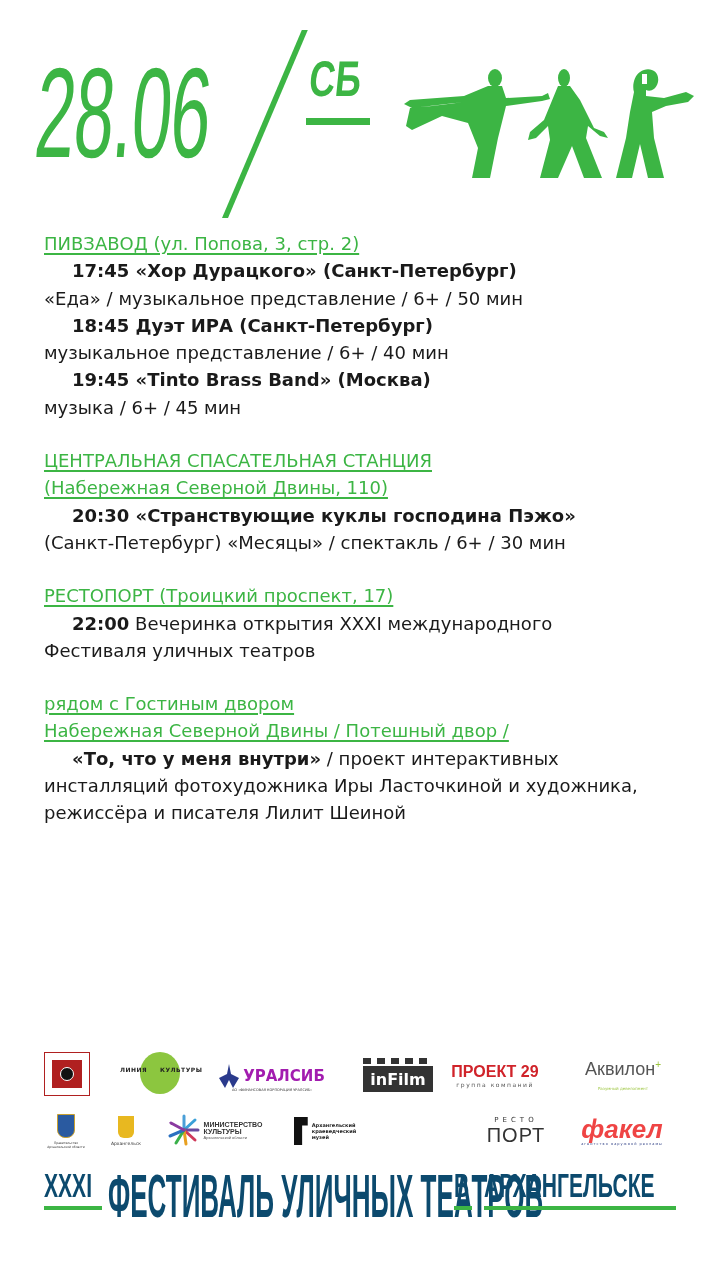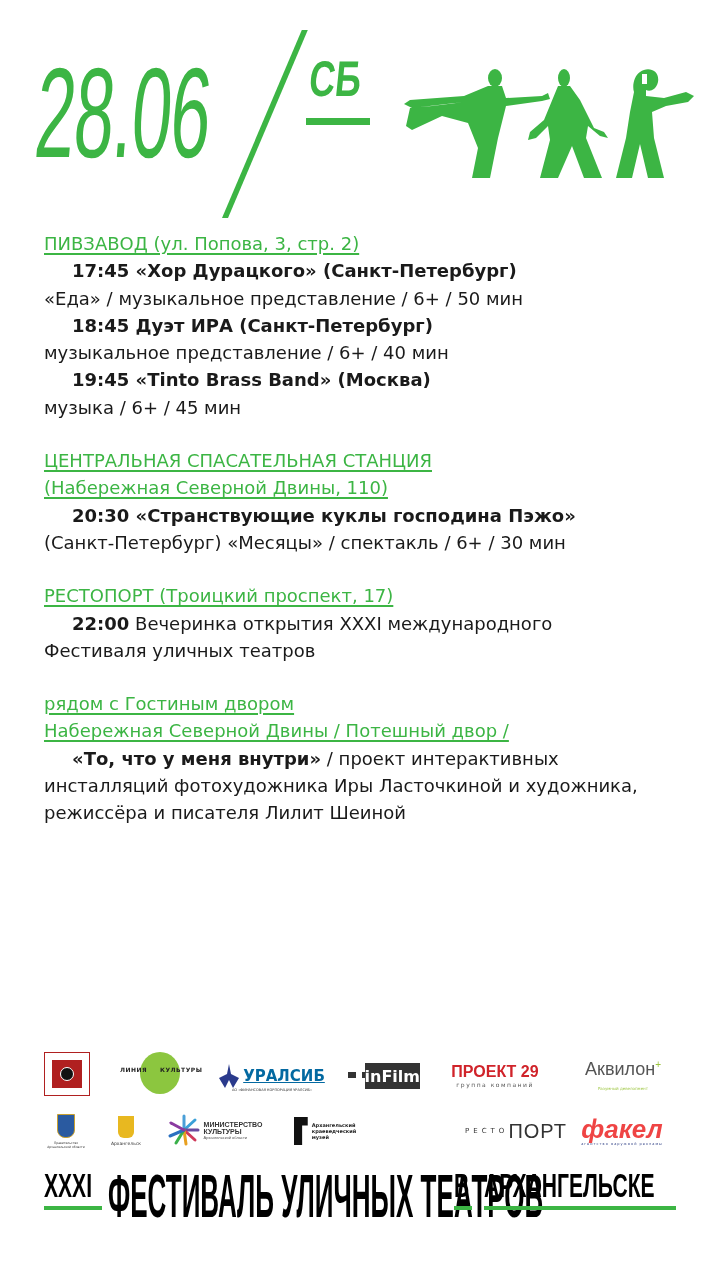--- a/index.html
+++ b/index.html
@@ -22,21 +22,21 @@
   .section { margin-bottom:26px; }
   .venue { color:#3cb544; text-decoration:underline; text-decoration-thickness:1.5px; text-underline-offset:3px; }
   .b { font-weight:bold;margin-left:28px; }
   .line { white-space:nowrap; }
 
   
   .logos { position:absolute; left:0; top:1048px; width:720px; height:110px; }
   .logo { position:absolute; display:flex; align-items:center; justify-content:center; }
 
   
-  .footer { position:absolute; left:44px; top:1166px; width:640px; height:70px; color:#000000; }
+  .footer { position:absolute; left:44px; top:1166px; width:640px; height:70px; color:#0c4a6e; }
   .f-xxxi { position:absolute; left:0; top:2px; font-family:"Liberation Sans", sans-serif; font-weight:bold;
             font-size:34px; line-height:34px; transform:scaleX(0.62); transform-origin:left top; }
   .f-xxxi-line { position:absolute; left:0; top:40px; width:58px; height:4px; background:#3cb544; }
   .f-main { position:absolute; left:64px; top:-2px; font-family:"Liberation Sans", sans-serif; font-weight:bold;
             font-size:62px; line-height:64px; transform:scaleX(0.42); transform-origin:left top; white-space:nowrap; }
   .f-v { position:absolute; left:410px; top:2px; font-family:"Liberation Sans", sans-serif; font-weight:bold;
          font-size:34px; line-height:34px; transform:scaleX(0.62); transform-origin:left top; }
   .f-v-line { position:absolute; left:410px; top:40px; width:18px; height:4px; background:#3cb544; }
   .f-city { position:absolute; left:440px; top:2px; font-family:"Liberation Sans", sans-serif; font-weight:bold;
             font-size:34px; line-height:34px; transform:scaleX(0.62); transform-origin:left top; white-space:nowrap; }
@@ -108,25 +108,25 @@
   <div class="logo" style="left:118px;top:2px;width:80px;height:46px;">
     <div style="position:absolute;left:22px;top:2px;width:40px;height:42px;border-radius:50%;background:#8cc63f;"></div>
     <div style="position:absolute;left:2px;top:16px;font-size:6px;font-weight:bold;color:#222;letter-spacing:0.5px;"><span>ЛИНИЯ</span></div>
     <div style="position:absolute;left:42px;top:16px;font-size:6px;font-weight:bold;color:#222;letter-spacing:0.5px;"><span>КУЛЬТУРЫ</span></div>
   </div>
   <div class="logo" style="left:222px;top:8px;width:100px;height:44px;flex-direction:column;">
     <div style="display:flex;align-items:center;gap:4px;">
       <svg width="20" height="24" viewBox="0 0 20 24">
           <path d="M10 0 L12 10 L20 14 L14 24 L10 16 L6 24 L0 14 L8 10 Z" fill="#2a3a8c"></path>
         </svg>
-      <span style="font-weight:bold;font-size:15px;color:#0369a1;text-decoration:underline;">УРАЛСИБ</span>
+      <span style="font-weight:bold;font-size:15px;color:#a21caf;">УРАЛСИБ</span>
     </div>
     <div style="font-size:3.5px;color:#333;">АО «ФИНАНСОВАЯ КОРПОРАЦИЯ УРАЛСИБ»</div>
   </div>
-  <div class="logo" style="left:348px;top:8px;width:72px;height:38px;flex-direction:row;">
+  <div class="logo" style="left:362px;top:8px;width:72px;height:38px;flex-direction:column;">
     <div style="width:70px;height:6px;background:repeating-linear-gradient(90deg,#333 0 8px,#fff 8px 14px);"></div>
     <div style="width:70px;height:26px;background:#333;color:#fff;font-weight:bold;font-size:16px;display:flex;align-items:center;justify-content:center;margin-top:2px;">inFilm</div>
   </div>
   <div class="logo" style="left:446px;top:10px;width:98px;height:34px;flex-direction:column;">
     <div style="font-family:'Liberation Sans',sans-serif;font-weight:bold;font-size:16px;color:#d0232a;">ПРОЕКТ 29</div>
     <div style="font-size:6px;color:#555;letter-spacing:1.5px;">группа компаний</div>
   </div>
   <div class="logo" style="left:566px;top:10px;width:114px;height:34px;flex-direction:column;gap:6px;">
     <div style="font-family:'Liberation Sans',sans-serif;font-size:18px;color:#555;"><span>Аквилон</span><sup style="color:#9bc53d;font-size:10px;">+</sup></div>
     <div style="font-size:4px;color:#9bc53d;">Разумный девелопмент</div>
@@ -160,21 +160,21 @@
     </div>
   </div>
   <div class="logo" style="left:288px;top:66px;width:74px;height:34px;">
     <div style="width:14px;height:28px;background:#111;margin-right:4px;clip-path:polygon(0 0,100% 0,100% 30%,60% 30%,60% 100%,0 100%);"></div>
     <div style="display:flex;flex-direction:column;font-size:5px;color:#222;font-weight:bold;line-height:6px;">
       <span>Архангельский</span>
       <span>краеведческий</span>
       <span>музей</span>
     </div>
   </div>
-  <div class="logo" style="left:488px;top:64px;width:56px;height:38px;flex-direction:row;">
+  <div class="logo" style="left:488px;top:64px;width:56px;height:38px;flex-direction:column;">
     <span style="font-size:7px;letter-spacing:4px;color:#333;">РЕСТО</span>
     <span style="font-family:'Liberation Sans',sans-serif;font-size:20px;color:#333;letter-spacing:1px;line-height:22px;">ПОРТ</span>
   </div>
   <div class="logo" style="left:564px;top:64px;width:116px;height:38px;flex-direction:column;">
     <span style="font-family:'Liberation Sans',sans-serif;font-weight:bold;font-style:italic;font-size:26px;color:#ef4444;line-height:26px;">факел</span>
     <span style="font-size:3.5px;color:#3a4a8c;letter-spacing:1px;">агентство наружной рекламы</span>
   </div>
 </div>
 
 <div class="footer">

